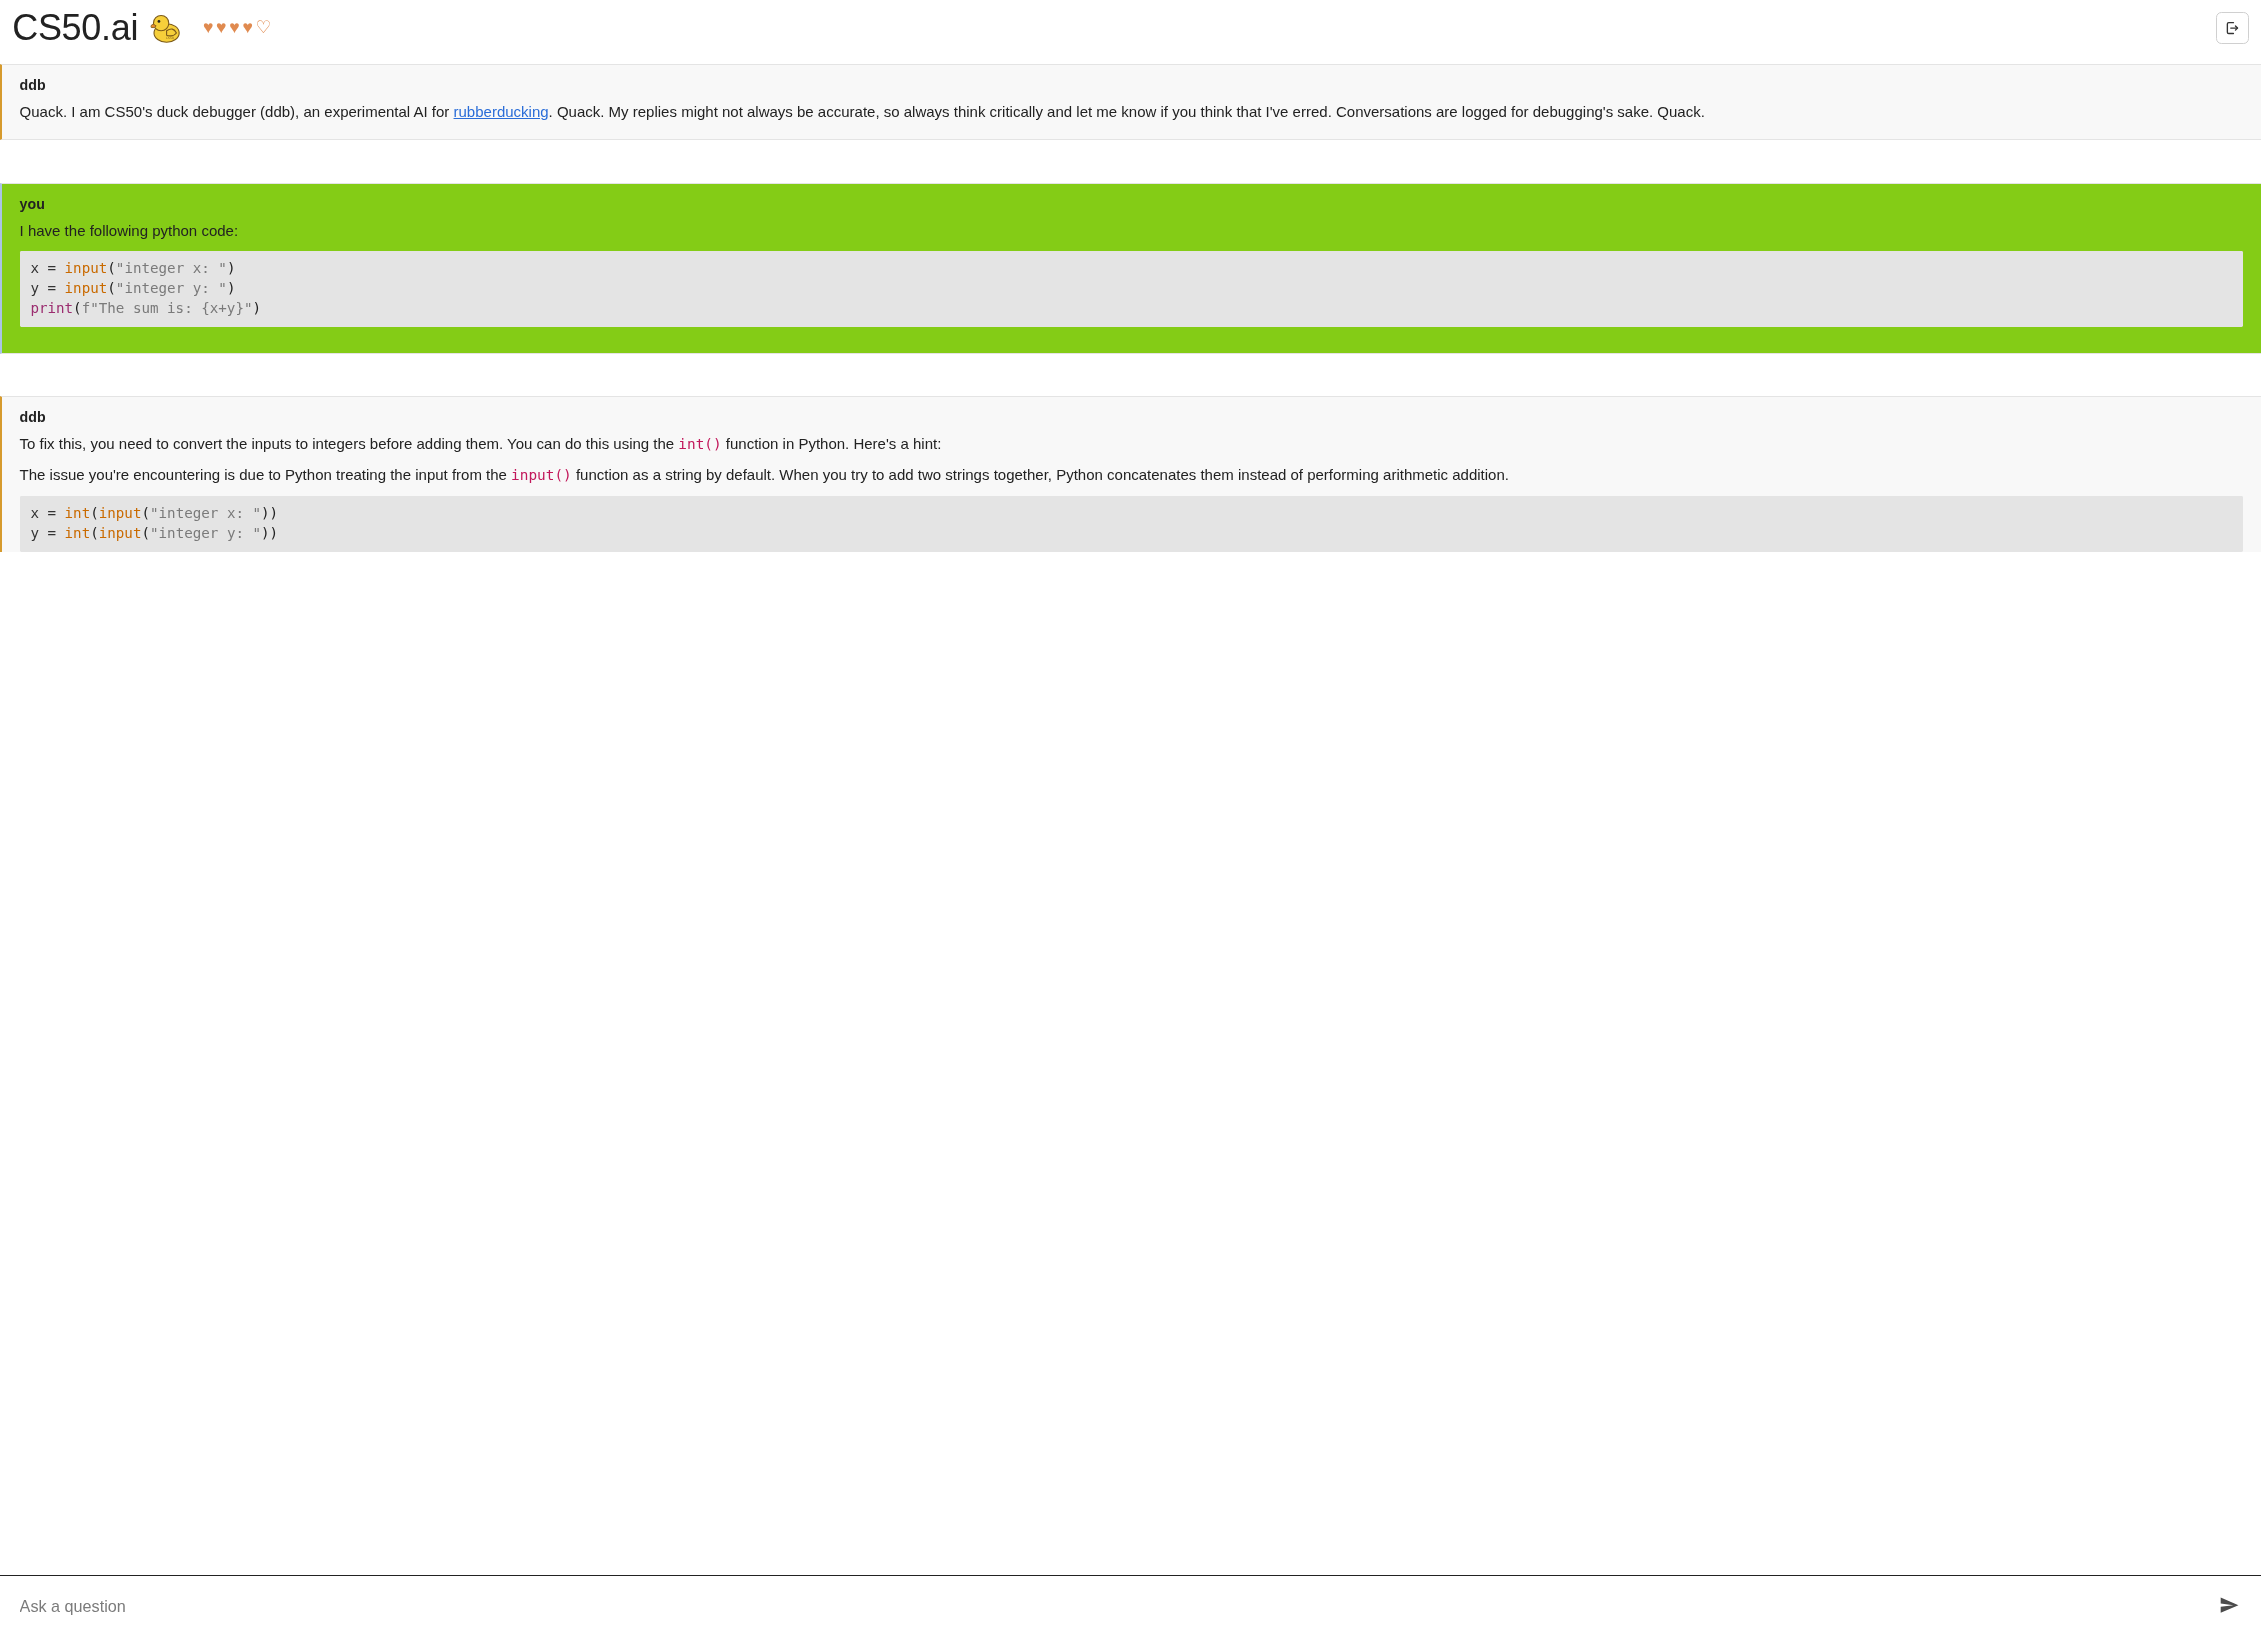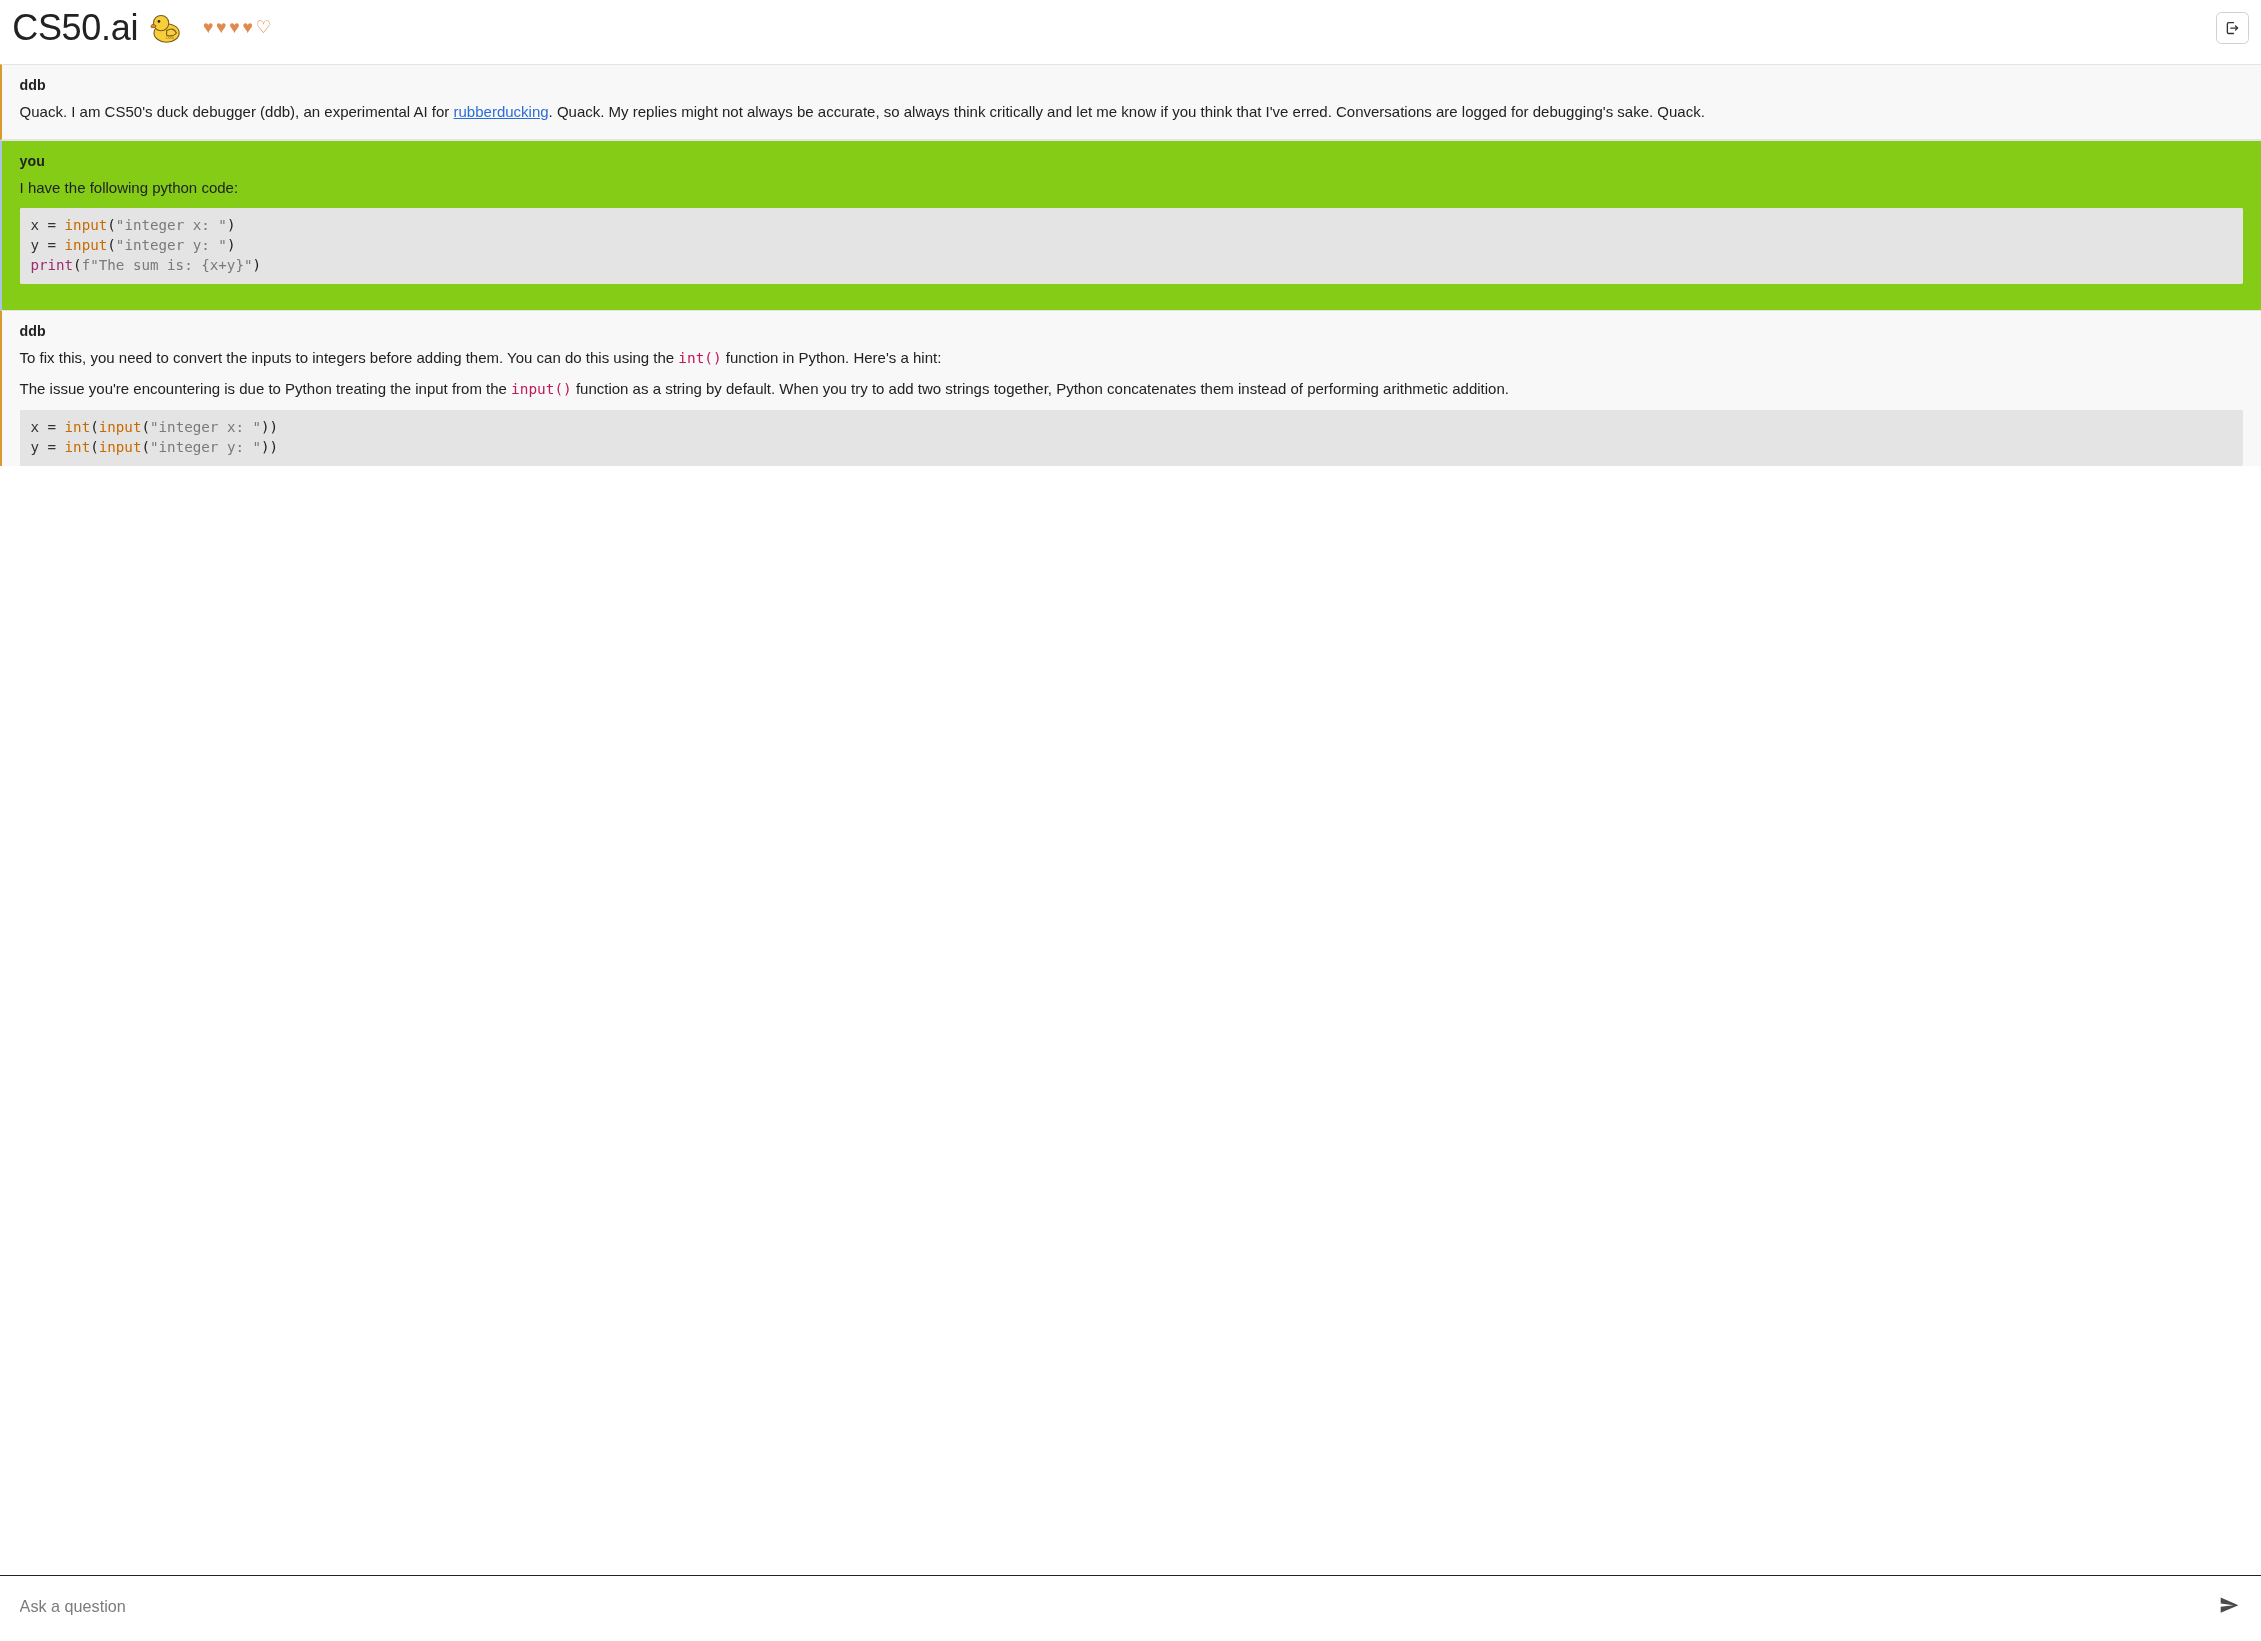--- a/index.html
+++ b/index.html
@@ -53,20 +53,21 @@
     justify-content: center;
     background: #fff;
     cursor: pointer;
   }
   .logout-btn svg { stroke: #333; }
   .messages {
     flex: 1 1 auto;
     overflow: hidden;
     display: flex;
     flex-direction: column;
+    gap: 43px;
   }
   .msg {
     border-top: 0.7px solid #e4e4e4;
     border-bottom: 0.7px solid #e4e4e4;
     border-left: 2.7px solid transparent;
     padding: 12.2px 17.6px 16.2px 17.6px;
   }
   .msg + .msg { margin-top: -0.7px; }
   .msg-ddb { background: #f8f8f8; border-left-color: #d69a2d; }
   .msg-you { background: #84cc16; border-left-color: #aac4e6; }

